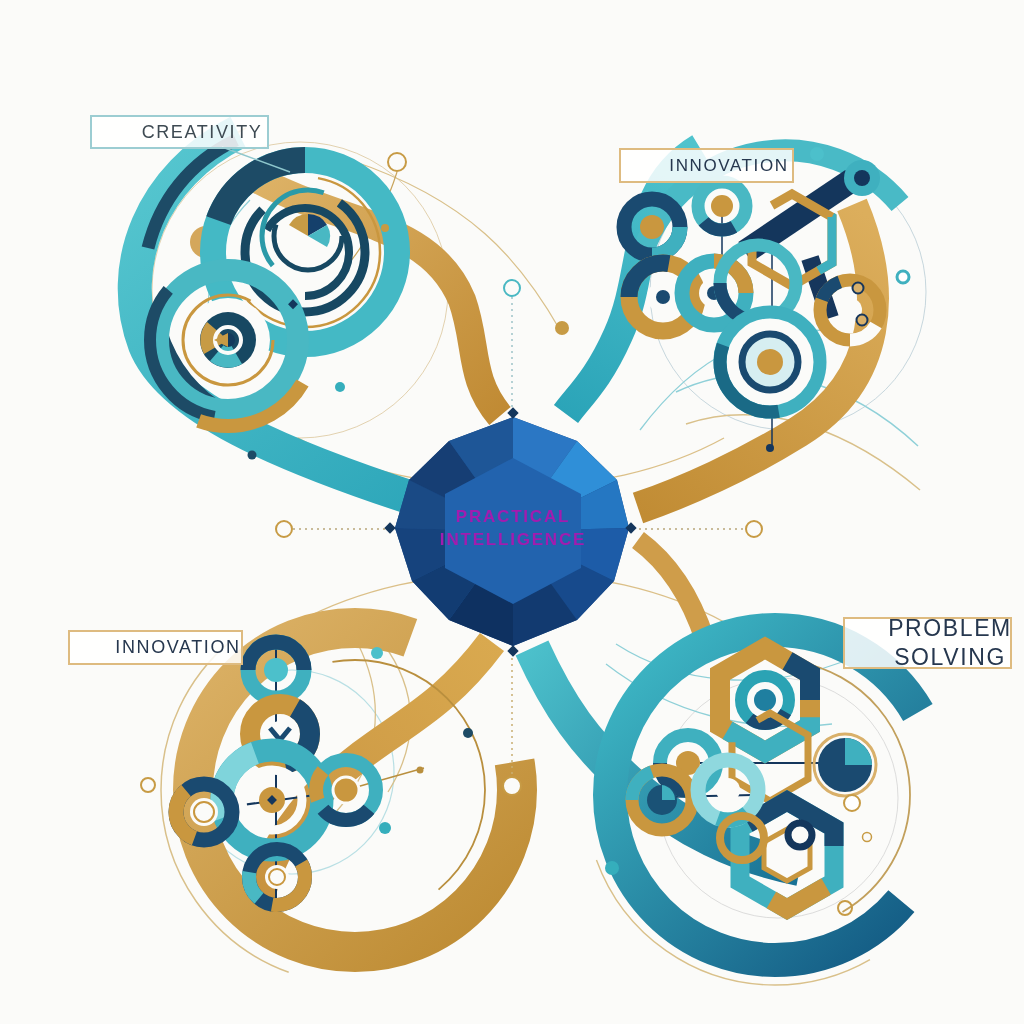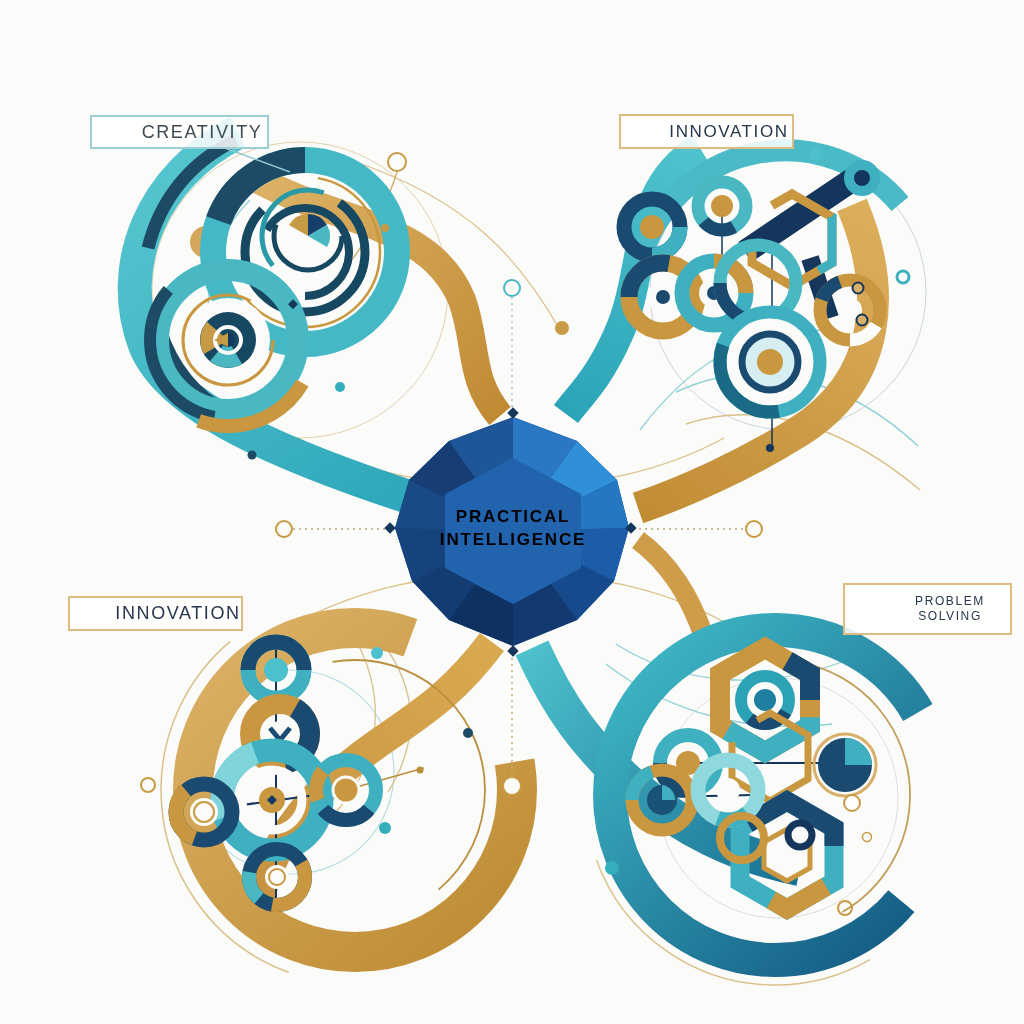--- a/index.html
+++ b/index.html
@@ -4,23 +4,23 @@
 <title>Infographic</title>
 <style>
   html,body{margin:0;padding:0;background:#fbfbf9;}
   .stage{position:relative;width:1024px;height:1024px;background:#fbfbf9;overflow:hidden;
          font-family:"Liberation Sans",sans-serif;}
   .stage svg{position:absolute;left:0;top:0;}
   .tag{position:absolute;display:flex;align-items:center;justify-content:center;
        text-align:center;background:rgba(255,255,255,.85);letter-spacing:1.6px;
        font-weight:500;line-height:1.25;padding-left:45px;}
   .tag.teal{border:2px solid #9ccdd2;color:#3e4a52;}
-  .tag.gold{border:2px solid #debb80;color:#26374e;}
+  .tag.gold{border:2px solid #debb80;color:#26374e;margin-top:34px;}
   .gem-label{position:absolute;left:427px;top:506px;width:172px;text-align:center;
-       color:#000000;font-size:17px;font-weight:600;letter-spacing:1.8px;line-height:1.35;}
+       color:#a21caf;font-size:17px;font-weight:600;letter-spacing:1.8px;line-height:1.35;}
 </style>
 </head>
 <body>
 
 <div class="stage">
 <svg width="1024" height="1024" viewBox="0 0 1024 1024" fill="none">
 <defs>
   <linearGradient id="gTealTL" gradientUnits="userSpaceOnUse" x1="150" y1="150" x2="420" y2="500">
     <stop offset="0" stop-color="#56c6cf"></stop>
           <stop offset="1" stop-color="#2ea7ba"></stop>
@@ -281,18 +281,18 @@
 </div>
 
 <div class="tag gold" style="left:619px;top:114px;width:126px;height:31px;font-size:17px;">
   <span>INNOVATION</span>
 </div>
 
 <div class="tag gold" style="left:68px;top:596px;width:126px;height:31px;font-size:18px;">
   <span>INNOVATION</span>
 </div>
 
-<div class="tag gold" style="left:843px;top:583px;width:120px;height:48px;font-size:12px;">
+<div class="tag gold" style="left:843px;top:583px;width:120px;height:48px;font-size:23px;">
   <span>PROBLEM SOLVING</span>
 </div>
 
 <div class="gem-label">PRACTICAL INTELLIGENCE</div>
 </div>
 
 </body></html>

